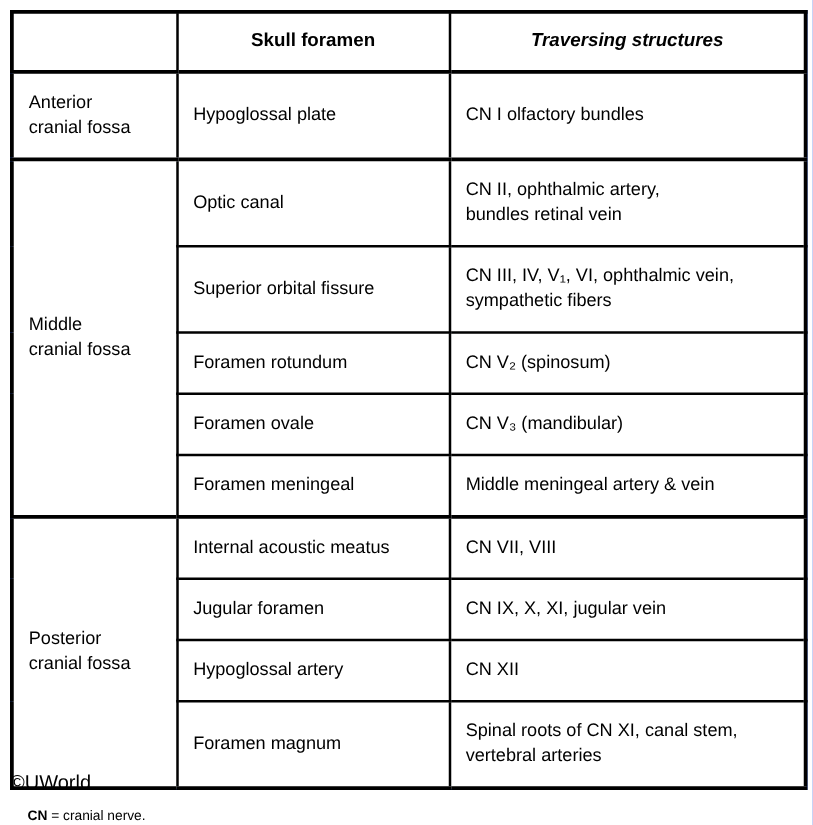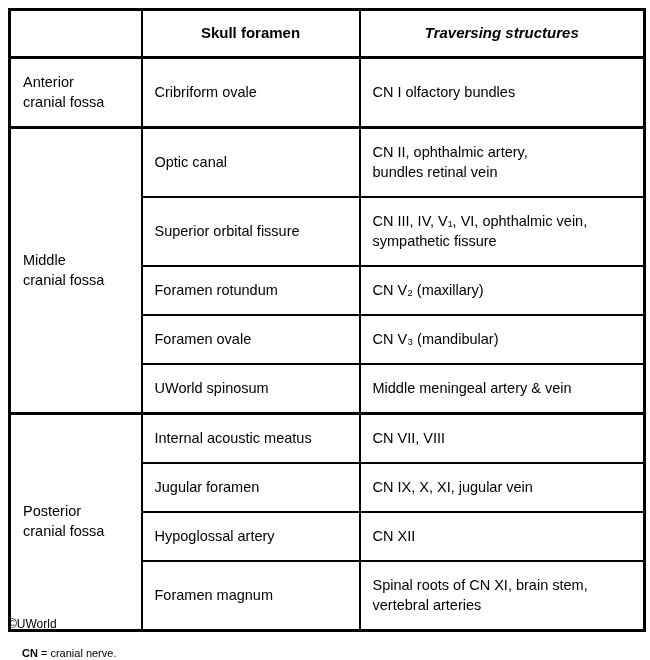--- a/index.html
+++ b/index.html
@@ -96,21 +96,21 @@
     font-size: 11px;
     line-height: 1.2;
     white-space: nowrap;
   }
   #footnote .abbr { font-weight: bold; }
 
   #copyright {
     position: absolute;
     left: 8px;
     top: 617px;
-    font-size: 12px;
+    font-size: 16px;
     line-height: 1.2;
     white-space: nowrap;
   }
 </style>
 </head>
 <body>
 
 <div id="table-wrap">
   <table class="foramina">
     <colgroup>
@@ -125,58 +125,58 @@
         <th class="head-struct">Traversing structures</th>
       </tr>
     </thead>
     <tbody>
 
       <tr class="body-row tall-row section-start section-end">
         <td class="fossa-label" rowspan="1">
           <span>Anterior</span><br>
           <span>cranial fossa</span>
         </td>
-        <td>Cribriform ovale</td>
+        <td>Hypoglossal plate</td>
         <td class="struct-cell">
           <span>CN I olfactory bundles</span>
         </td>
       </tr>
 
       <tr class="body-row tall-row section-start">
         <td class="fossa-label" rowspan="5">
           <span>Middle</span><br>
           <span>cranial fossa</span>
         </td>
         <td>Optic canal</td>
         <td class="struct-cell">
           <span>CN II, ophthalmic artery,</span><br>
           <span>bundles retinal vein</span>
         </td>
       </tr>
       <tr class="body-row tall-row">
         <td>Superior orbital fissure</td>
         <td class="struct-cell">
           <span>CN III, IV, V₁, VI, ophthalmic vein,</span><br>
-          <span>sympathetic fissure</span>
+          <span>sympathetic fibers</span>
         </td>
       </tr>
       <tr class="body-row">
         <td>Foramen rotundum</td>
         <td class="struct-cell">
-          <span>CN V₂ (maxillary)</span>
+          <span>CN V₂ (spinosum)</span>
         </td>
       </tr>
       <tr class="body-row">
         <td>Foramen ovale</td>
         <td class="struct-cell">
           <span>CN V₃ (mandibular)</span>
         </td>
       </tr>
       <tr class="body-row section-end">
-        <td>UWorld spinosum</td>
+        <td>Foramen meningeal</td>
         <td class="struct-cell">
           <span>Middle meningeal artery &amp; vein</span>
         </td>
       </tr>
 
       <tr class="body-row section-start">
         <td class="fossa-label" rowspan="4">
           <span>Posterior</span><br>
           <span>cranial fossa</span>
         </td>
@@ -193,21 +193,21 @@
       </tr>
       <tr class="body-row">
         <td>Hypoglossal artery</td>
         <td class="struct-cell">
           <span>CN XII</span>
         </td>
       </tr>
       <tr class="body-row tall-row section-end">
         <td>Foramen magnum</td>
         <td class="struct-cell">
-          <span>Spinal roots of CN XI, brain stem,</span><br>
+          <span>Spinal roots of CN XI, canal stem,</span><br>
           <span>vertebral arteries</span>
         </td>
       </tr>
 
     </tbody>
   </table>
 </div>
 
 <div id="footnote"><span class="abbr">CN</span><span> = cranial nerve.</span></div>
 

